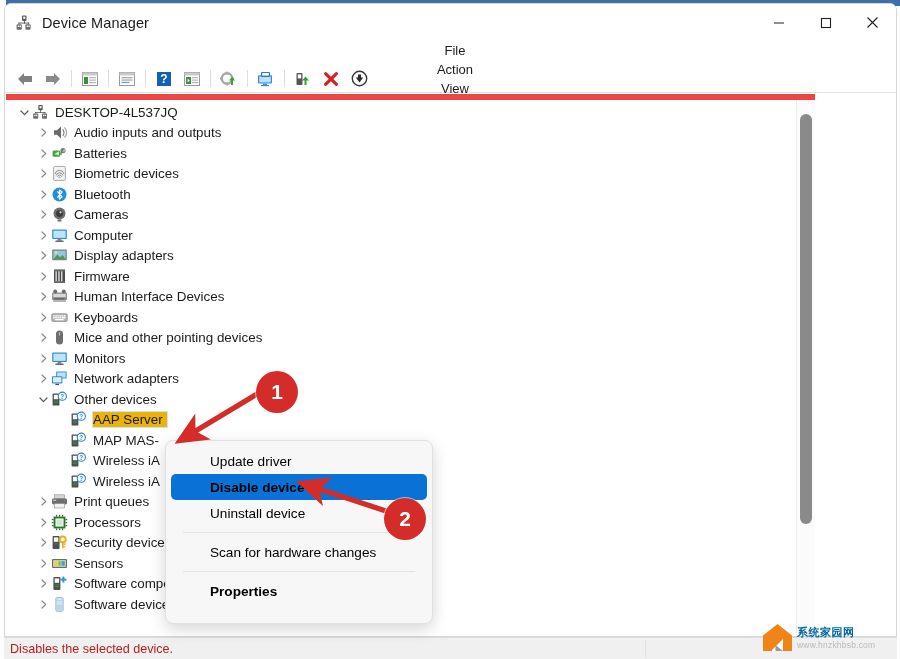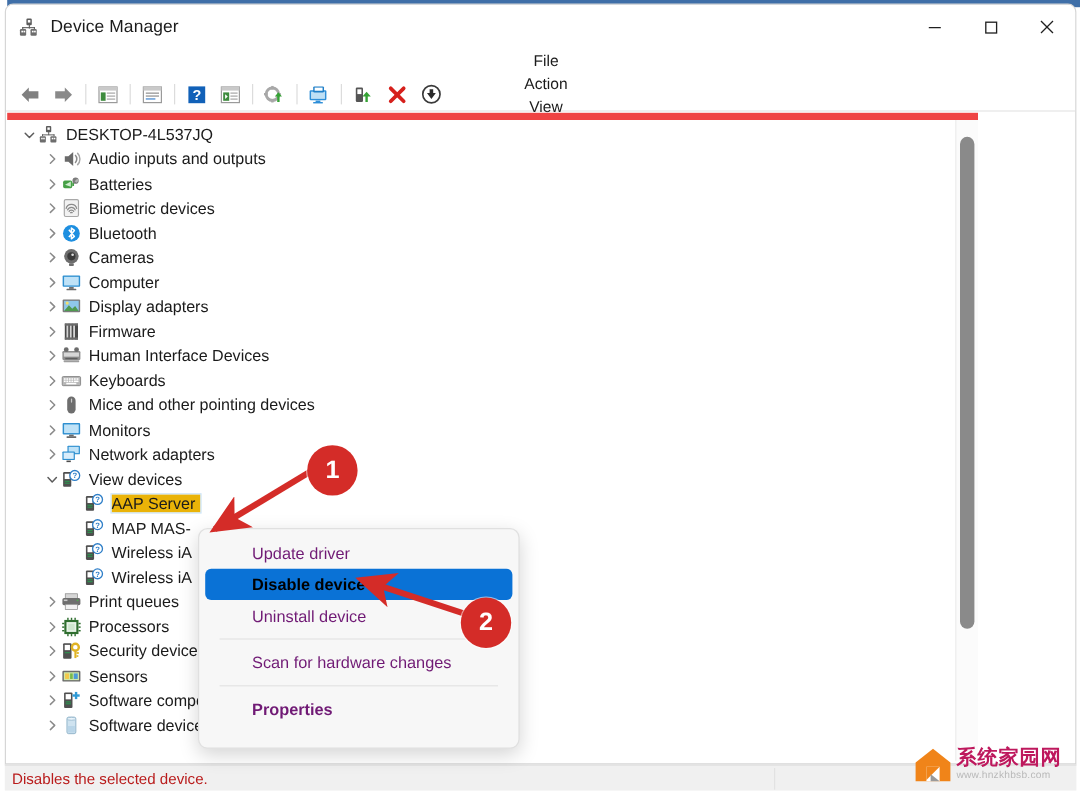--- a/index.html
+++ b/index.html
@@ -185,21 +185,21 @@
     border-radius: 8px;
     box-shadow: 0 5px 16px rgba(0,0,0,.17);
     padding: 7px 5px 0 5px;
     z-index: 40;
   }
   .ctx-item {
     height: 26px;
     display: flex; align-items: center;
     padding-left: 39px;
     font-size: 13.6px;
-    color: #701a75;
+    color: #000000;
     border-radius: 5px;
   }
   .ctx-item.hl {
     background: #0a72d6;
     color: #000000;
     font-weight: bold;
   }
   .ctx-item.bold { font-weight: bold; }
   .ctx-sep {
     height: 1px; background: #e3e3e3;
@@ -235,21 +235,21 @@
     display: flex; align-items: center;
     z-index: 70;
   }
   .wm-mark {
     width: 31px; height: 29px;
     position: relative; flex: 0 0 auto;
     margin-right: 4px;
   }
   .wm-txt { display: flex; flex-direction: column; justify-content: center; }
   .wm-cn {
-    font-size: 17px; font-weight: bold; color: #be185d;
+    font-size: 11px; font-weight: bold; color: #0369a1;
     letter-spacing: .5px; line-height: 16px;
   }
   .wm-url {
     font-size: 8.5px; color: #b9b9b9; letter-spacing: .2px;
     line-height: 10px;
   }
 </style>
 </head>
 <body>
 
@@ -624,21 +624,21 @@
               </svg>
             </span>
             <span class="ricon"><svg width="17" height="17" viewBox="0 0 17 17">
       <rect x="1.6" y="2.4" width="6.8" height="12.2" rx=".9" fill="#4f4f4f"></rect>
       <rect x="2.9" y="3.8" width="4.2" height="4.4" fill="#ffffff"></rect>
       <rect x="2.9" y="9.6" width="4.2" height="1" fill="#2f8f4f"></rect>
       <rect x="2.9" y="11.2" width="4.2" height="1" fill="#2f8f4f"></rect>
       <circle cx="11.3" cy="5.2" r="4.1" fill="#ffffff" stroke="#2f7fc8" stroke-width="1.1"></circle>
       <text x="11.3" y="7.6" font-family="Liberation Sans, sans-serif" font-size="6.4" font-weight="bold" fill="#2f7fc8" text-anchor="middle">?</text>
               </svg></span>
-            <span class="rlabel">View devices</span>
+            <span class="rlabel">Other devices</span>
           </div>
           <div class="row lvl2 sel">
             <span class="chev"></span>
             <span class="ricon"><svg width="17" height="17" viewBox="0 0 17 17">
       <rect x="1.6" y="2.4" width="6.8" height="12.2" rx=".9" fill="#4f4f4f"></rect>
       <rect x="2.9" y="3.8" width="4.2" height="4.4" fill="#ffffff"></rect>
       <rect x="2.9" y="9.6" width="4.2" height="1" fill="#2f8f4f"></rect>
       <rect x="2.9" y="11.2" width="4.2" height="1" fill="#2f8f4f"></rect>
       <circle cx="11.3" cy="5.2" r="4.1" fill="#ffffff" stroke="#2f7fc8" stroke-width="1.1"></circle>
       <text x="11.3" y="7.6" font-family="Liberation Sans, sans-serif" font-size="6.4" font-weight="bold" fill="#2f7fc8" text-anchor="middle">?</text>

